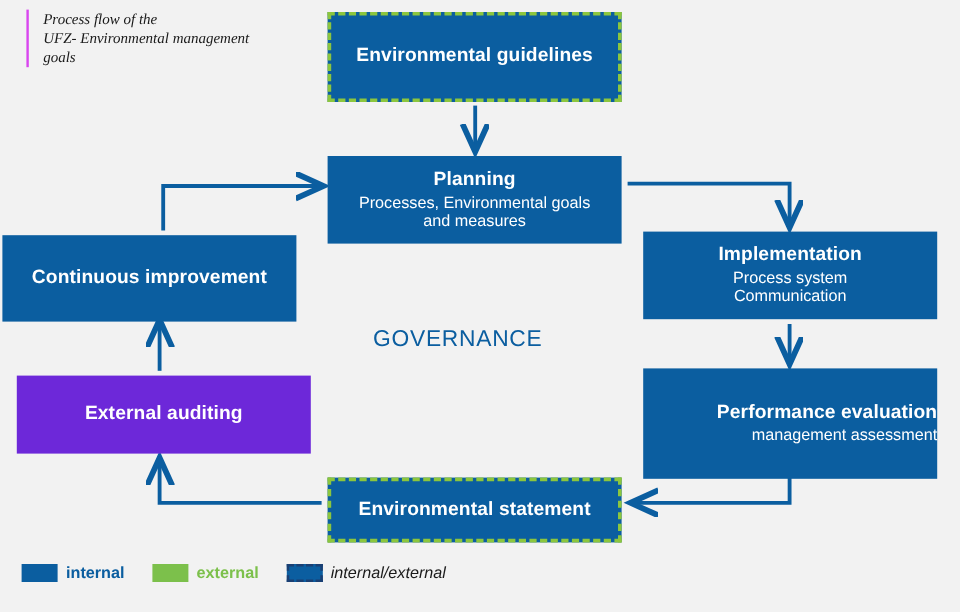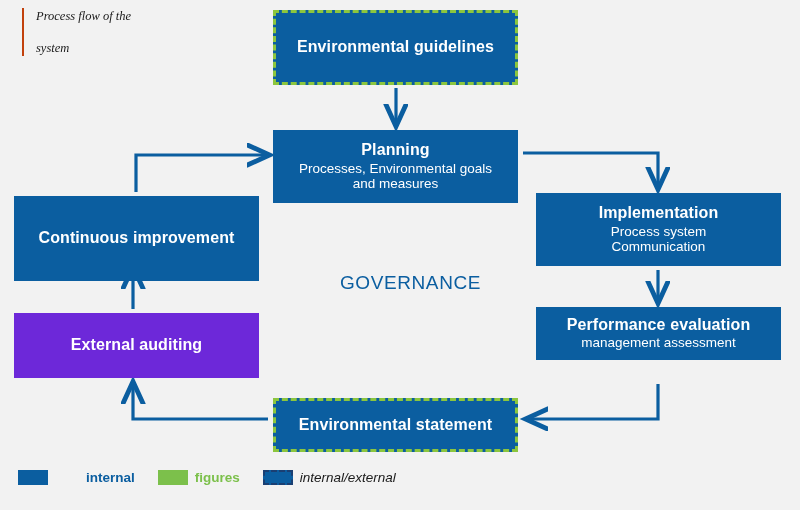--- a/index.html
+++ b/index.html
@@ -20,21 +20,21 @@
     height: 510px;
     background: #f2f2f2;
   }
   
   .caption {
     position: absolute;
     left: 22px;
     top: 8px;
     width: 230px;
     padding-left: 12px;
-    border-left: 2px solid #c2410c;
+    border-left: 2px solid #d946ef;
     font-family: "Liberation Serif", serif;
     font-style: italic;
     font-size: 12.5px;
     line-height: 1.28;
     color: #1a1a1a;
   }
   
   .box {
     position: absolute;
     box-sizing: border-box;
@@ -58,29 +58,29 @@
     font-size: 13.5px;
     font-weight: normal;
     margin-top: 1px;
   }
   .box .sub .l { display: block; }
 
   
   #box-guidelines   { left: 273px; top: 10px;  width: 245px; height: 75px; }
   #box-planning     { left: 273px; top: 130px; width: 245px; height: 73px; }
   #box-implementation { left: 536px; top: 193px; width: 245px; height: 73px; }
-  #box-performance  { left: 536px; top: 307px; width: 245px; height: 53px; }
+  #box-performance  { left: 536px; top: 307px; width: 245px; height: 92px; align-items: flex-end; }
   #box-statement    { left: 273px; top: 381px; width: 245px; height: 54px; margin-top: 17px; }
-  #box-continuous   { left: 14px;  top: 196px; width: 245px; height: 85px; }
+  #box-continuous   { left: 2px;  top: 196px; width: 245px; height: 72px; }
   #box-external     { left: 14px;  top: 313px; width: 245px; height: 65px; }
 
   
   #governance {
     position: absolute;
-    left: 288px;
+    left: 259px;
     top: 272px;
     width: 245px;
     text-align: center;
     font-size: 19px;
     color: #0b5ea0;
     letter-spacing: .6px;
   }
 
   
   #arrows {
@@ -109,33 +109,33 @@
   }
   .swatch {
     width: 30px;
     height: 15px;
     box-sizing: border-box;
     display: inline-block;
   }
   .swatch.internal { background: #0b5ea0; }
   .swatch.external { background: #7cc04b; }
   .swatch.mixed    { background: #0b5ea0; border: 2px dashed #1a3f73; }
-  .lbl-internal { color: #0b5ea0; margin-left: 31px; }
+  .lbl-internal { color: #0b5ea0; }
   .lbl-external { color: #7cc04b; }
   .lbl-mixed    { color: #1a1a1a; font-weight: normal; font-size: 13.5px; font-style: italic; }
 </style>
 </head>
 <body>
 
 <div id="canvas">
 
   <div class="caption">
     <span>Process flow of the</span><br>
-    <br>
-    <span>system</span>
+    <span>UFZ- Environmental management</span><br>
+    <span>goals</span>
   </div>
 
   <svg id="arrows" viewBox="0 0 800 510">
     <defs>
       <marker id="ah" markerWidth="10" markerHeight="10" refX="6.4" refY="3.6" orient="auto" markerUnits="strokeWidth">
         <path d="M0.6,0.6 L7.2,3.6 L0.6,6.6" fill="none" stroke="#0b5ea0" stroke-width="1.5" stroke-linecap="square" stroke-linejoin="miter"></path>
       </marker>
     </defs>
     <g fill="none" stroke="#0b5ea0" stroke-width="3.2" marker-end="url(#ah)">
 
@@ -196,21 +196,21 @@
 
   <div id="governance">GOVERNANCE</div>
 
   <div id="legend">
     <div class="legend-item">
       <span class="swatch internal"></span>
       <span class="lbl-internal">internal</span>
     </div>
     <div class="legend-item">
       <span class="swatch external"></span>
-      <span class="lbl-external">figures</span>
+      <span class="lbl-external">external</span>
     </div>
     <div class="legend-item">
       <span class="swatch mixed"></span>
       <span class="lbl-mixed">internal/external</span>
     </div>
   </div>
 
 </div>
 
 </body></html>

